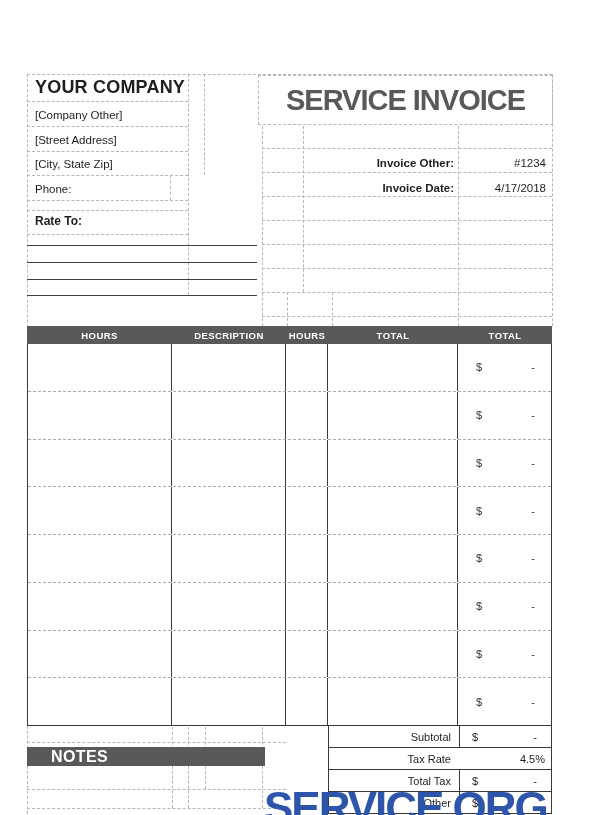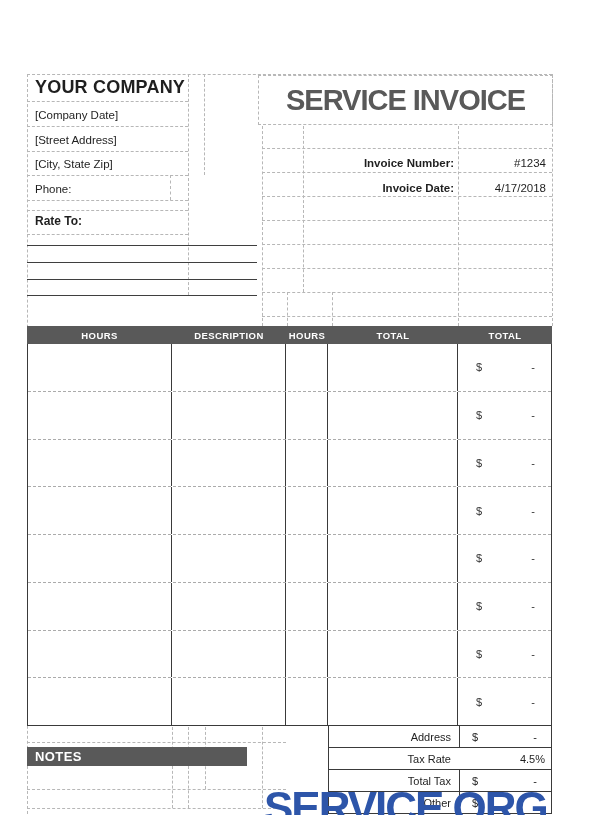--- a/index.html
+++ b/index.html
@@ -34,23 +34,23 @@
   
   .summary{position:absolute;left:328px;top:682px;width:224px;}
   .srow{box-sizing:border-box;width:224px;height:22px;display:flex;
         border:1px solid #3a3a3a;border-top:none;background:#fff;}
   .srow .slab{width:130px;box-sizing:border-box;display:flex;align-items:center;
               justify-content:flex-end;padding-right:8px;font-size:11px;}
   .srow .sval{flex:1;box-sizing:border-box;border-left:1px solid #3a3a3a;display:flex;
               align-items:center;justify-content:space-between;padding:0 14px 0 12px;font-size:11px;}
   .srow.nodiv .sval{border-left:none;justify-content:flex-end;padding-right:6px;}
   
-  .notes{position:absolute;left:27px;top:703px;width:220px;height:19px;
-         background:var(--header-bg,#595959);color:#fff;font-size:13px;font-weight:bold;
-         letter-spacing:.4px;line-height:19px;padding-left:8px;box-sizing:border-box;}
+  .notes{position:absolute;left:27px;top:703px;width:238px;height:19px;
+         background:var(--header-bg,#595959);color:#fff;font-size:16px;font-weight:bold;
+         letter-spacing:.4px;line-height:19px;padding-left:24px;box-sizing:border-box;}
   
   .wmtext{position:absolute;left:264px;top:739px;width:345px;z-index:50;
           font-size:44px;font-weight:bold;letter-spacing:-2px;
           color:var(--watermark-text,#2d55a9);white-space:nowrap;}
   .wmbar{position:absolute;left:272px;top:786px;width:324px;height:6px;z-index:50;
          background:var(--watermark-underline,#f4625f);}
 </style>
 </head>
 <body>
 
@@ -84,35 +84,35 @@
   <i class="glv" style="left:303px;top:82px;height:166px"></i>
   <i class="glv" style="left:458px;top:82px;height:200px"></i>
   <i class="glv" style="left:287px;top:248px;height:34px"></i>
   <i class="glv" style="left:332px;top:248px;height:34px"></i>
   <i class="glv" style="left:172px;top:683px;height:81px"></i>
   <i class="glv" style="left:188px;top:683px;height:81px"></i>
   <i class="glv" style="left:205px;top:683px;height:62px"></i>
   <i class="glv" style="left:262px;top:683px;height:81px"></i>
 
   <div class="companyhdr">YOUR COMPANY</div>
-  <div class="lab" style="top:65px">[Company Date]</div>
+  <div class="lab" style="top:65px">[Company Other]</div>
   <div class="lab" style="top:90px">[Street Address]</div>
   <div class="lab" style="top:114px">[City, State Zip]</div>
   <div class="lab" style="top:139px">Phone:</div>
   <div class="lab billto" style="top:170px">Rate To:</div>
 
   <i class="bl" style="top:201px"></i>
   <i class="bl" style="top:218px"></i>
   <i class="bl" style="top:235px"></i>
   <i class="bl" style="top:251px"></i>
 
   <div class="titlebox">
     <span class="t">SERVICE INVOICE</span>
   </div>
-  <div class="metalab" style="top:113px">Invoice Number:</div>
+  <div class="metalab" style="top:113px">Invoice Other:</div>
   <div class="metaval" style="top:113px">#1234</div>
   <div class="metalab" style="top:138px">Invoice Date:</div>
   <div class="metaval" style="top:138px">4/17/2018</div>
 
   <div class="itable">
     <div class="ihead">
       <div class="hc1">HOURS</div>
       <div class="hc2">DESCRIPTION</div>
       <div class="hc3">HOURS</div>
       <div class="hc4">TOTAL</div>
@@ -197,21 +197,21 @@
         <div class="c c-total">
             <span>$</span>
             <span>-</span>
           </div>
       </div>
     </div>
   </div>
 
   <div class="summary">
     <div class="srow">
-      <div class="slab">Address</div>
+      <div class="slab">Subtotal</div>
       <div class="sval">
           <span>$</span>
           <span>-</span>
         </div>
     </div>
     <div class="srow nodiv">
       <div class="slab">Tax Rate</div>
       <div class="sval">
           <span></span>
           <span>4.5%</span>

